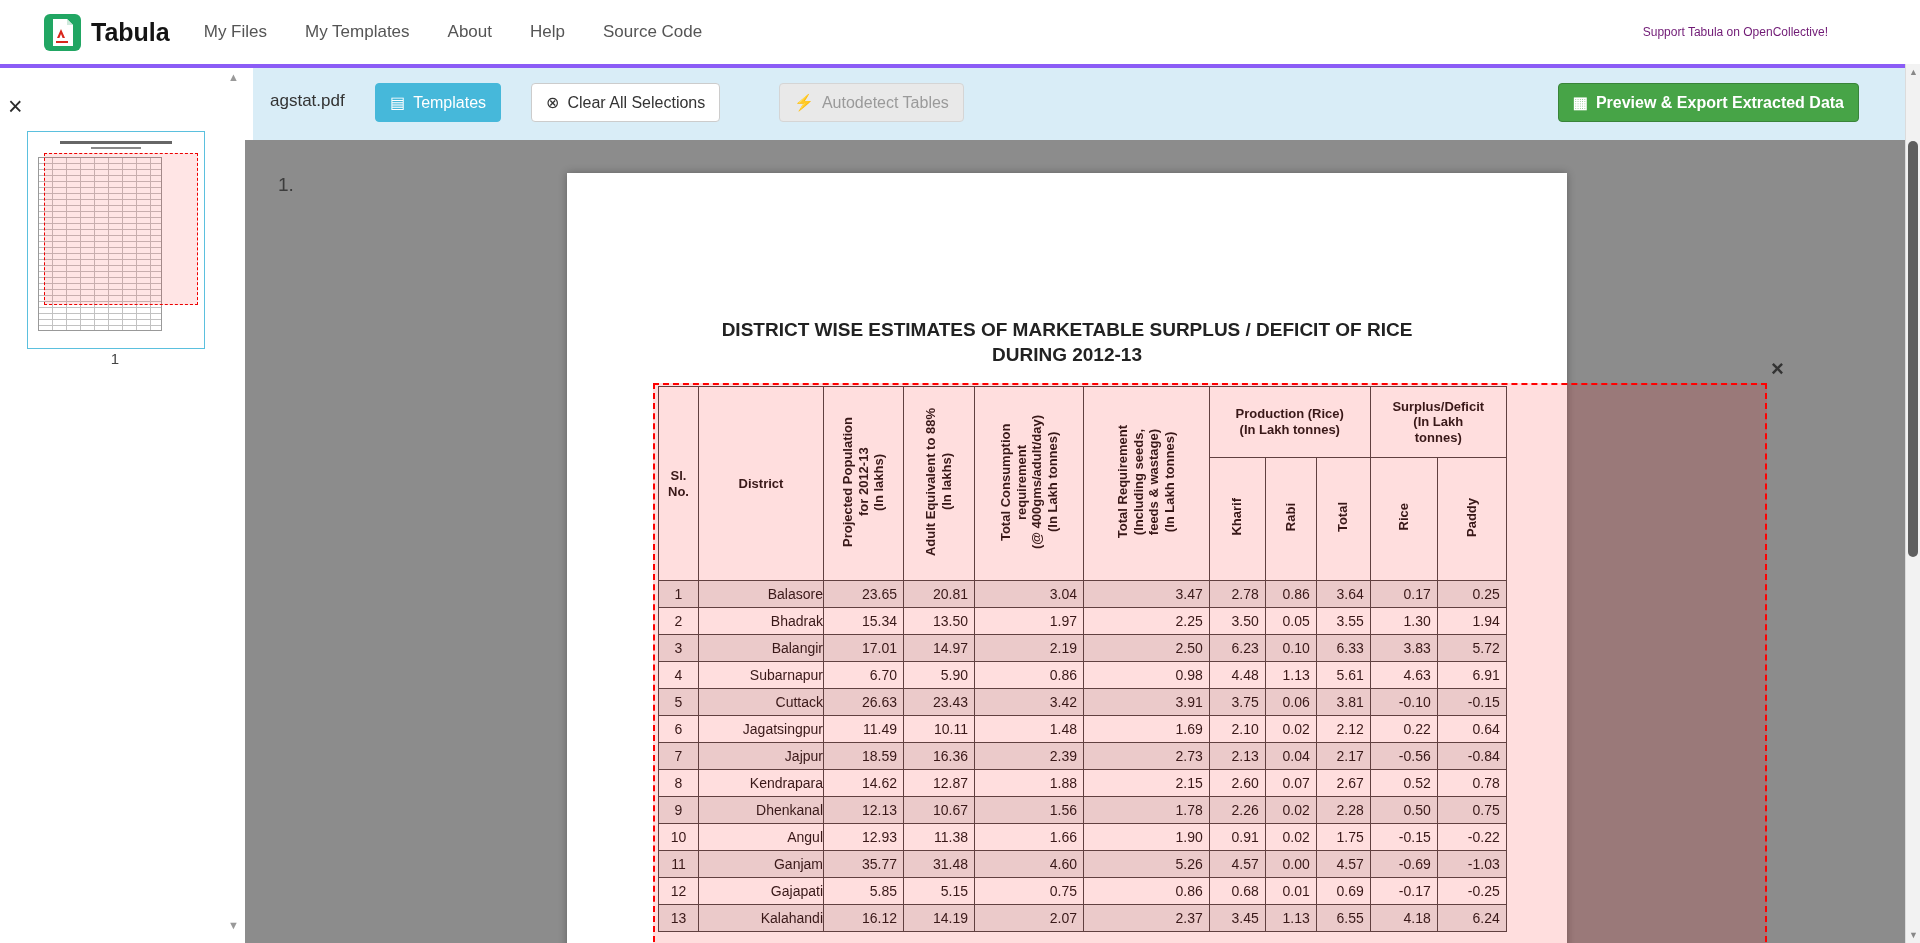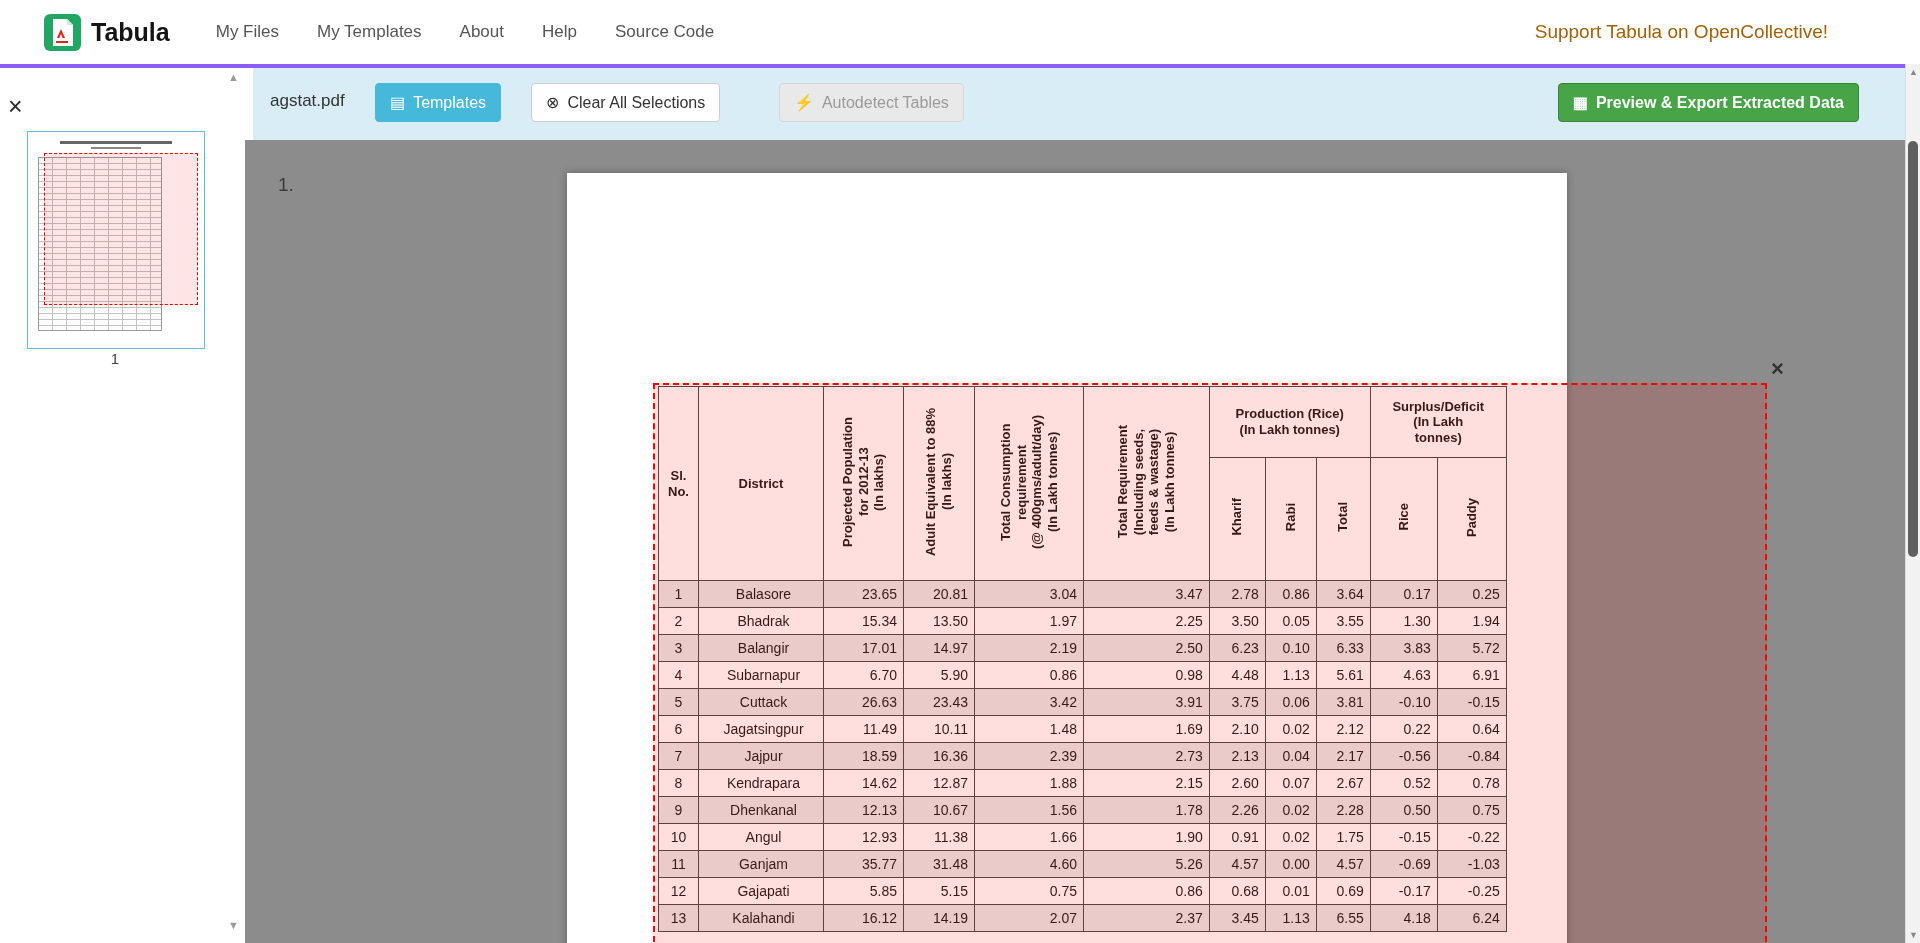--- a/index.html
+++ b/index.html
@@ -5,23 +5,23 @@
   html,body{margin:0;padding:0;overflow:hidden;}
   body{position:relative;width:1920px;height:943px;background:#fff;
        font-family:"Liberation Sans",sans-serif;}
 
   
   .navbar{position:absolute;left:0;top:0;width:1920px;height:64px;background:#fff;
           border-bottom:4px solid #8b5cf6;display:flex;align-items:center;z-index:10;gap:12px;}
   .brand{display:flex;align-items:center;gap:10px;margin-left:44px;cursor:pointer;}
   .logo{width:37px;height:37px;display:block;}
   .brand-text{font-size:25px;font-weight:bold;color:#141414;}
-  .navlinks{display:flex;gap:38px;margin-left:34px;}
+  .navlinks{display:flex;gap:38px;margin-left:22px;}
   .navlinks a{font-size:17px;color:#555;text-decoration:none;cursor:pointer;white-space:nowrap;}
-  .support{margin-left:auto;margin-right:92px;font-size:19px;color:#a16207;cursor:pointer;white-space:nowrap;}
+  .support{margin-left:auto;margin-right:92px;font-size:12px;color:#701a75;cursor:pointer;white-space:nowrap;}
 
   
   .toolbar{position:absolute;left:253px;top:64px;width:1660px;height:76px;
            background:var(--c-toolbar-bg,#d9edf7);z-index:5;}
   .filename{position:absolute;left:17px;top:27px;font-size:17px;color:#333;}
   .btn{position:absolute;top:19px;height:39px;border-radius:4px;font-size:16px;
        display:flex;align-items:center;gap:8px;padding:0 14px;cursor:pointer;
        font-family:inherit;border:1px solid transparent;box-sizing:border-box;}
   .btn .ic{font-size:16px;line-height:1;}
   .btn-templates{left:122px;background:var(--c-templates-btn,#46b8da);
@@ -66,21 +66,21 @@
   .pdf-table th{font-weight:bold;font-size:13px;text-align:center;vertical-align:middle;
         white-space:pre-line;line-height:1.2;background:#fff;}
   .group-row th{height:70px;}
   .sub-row th{height:122px;}
   .vtext{writing-mode:vertical-rl;transform:rotate(180deg);display:inline-block;
         white-space:pre-line;font-weight:bold;font-size:13px;line-height:1.2;}
   .pdf-table tbody td{height:26px;line-height:26px;}
   .pdf-table tbody tr:nth-child(odd){background:#e9e9e9;}
   .pdf-table tbody tr:nth-child(even){background:#fff;}
   td.c-sl{text-align:center;}
-  td.c-district{text-align:center;padding-left:5px;}
+  td.c-district{text-align:right;padding-left:5px;}
   td.c-num{text-align:right;padding-right:6px;}
 
   
   .selection-overlay{position:absolute;left:408px;top:243px;width:1114px;height:720px;
         background:var(--c-selection-fill,rgba(255,0,0,.13));
         border:2px dashed var(--c-selection,#f00);z-index:6;cursor:move;box-sizing:border-box;}
   .selection-close{position:absolute;left:1526px;top:218px;z-index:7;font-size:22px;
         font-weight:bold;color:#333;cursor:pointer;line-height:1;}
 
   
@@ -152,20 +152,24 @@
   <div class="thumb-pagenum">1</div>
 
   <span class="side-arrow up">▲</span>
   <span class="side-arrow down">▼</span>
 </div>
 
 <div class="main">
   <span class="page-label">1.</span>
 
   <div class="page">
+    <div class="pdf-title">
+      <div>DISTRICT WISE ESTIMATES OF MARKETABLE SURPLUS / DEFICIT OF RICE</div>
+      <div>DURING 2012-13</div>
+    </div>
 
     <table class="pdf-table">
       <colgroup>
         <col style="width:40px">
           <col style="width:125px">
           <col style="width:80px">
         <col style="width:71px">
           <col style="width:109px">
           <col style="width:100px">
         <col style="width:56px">

